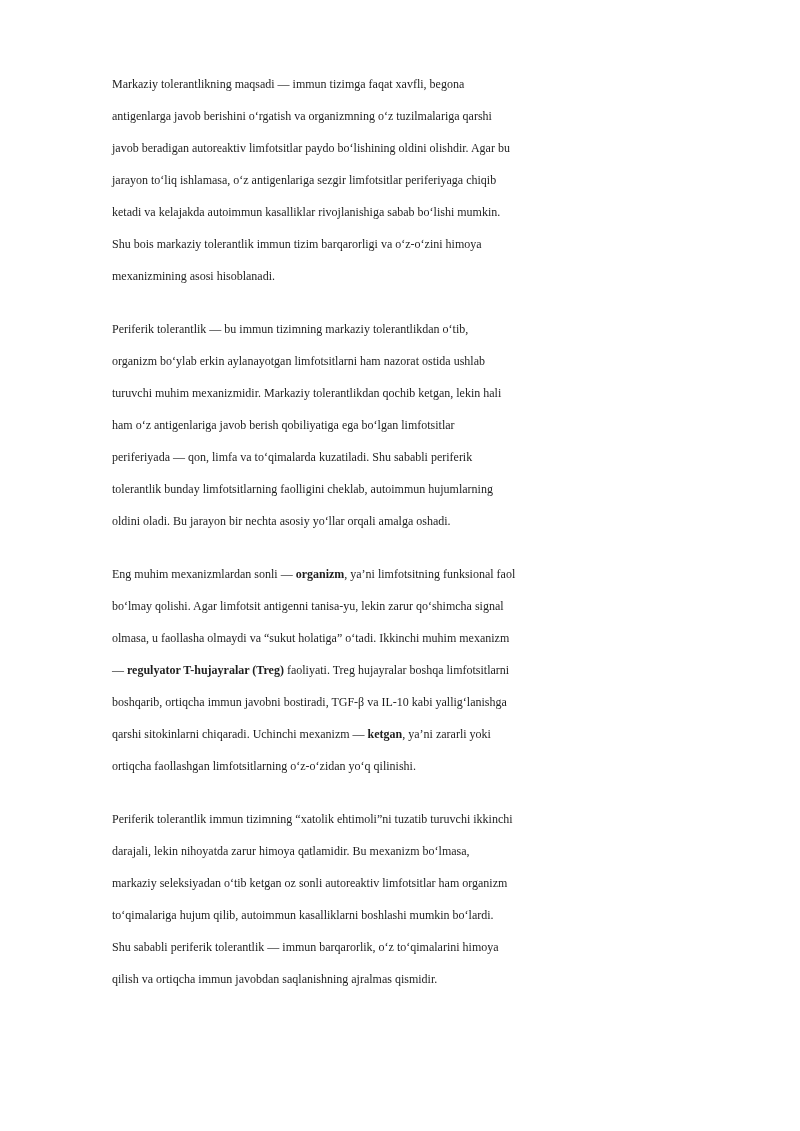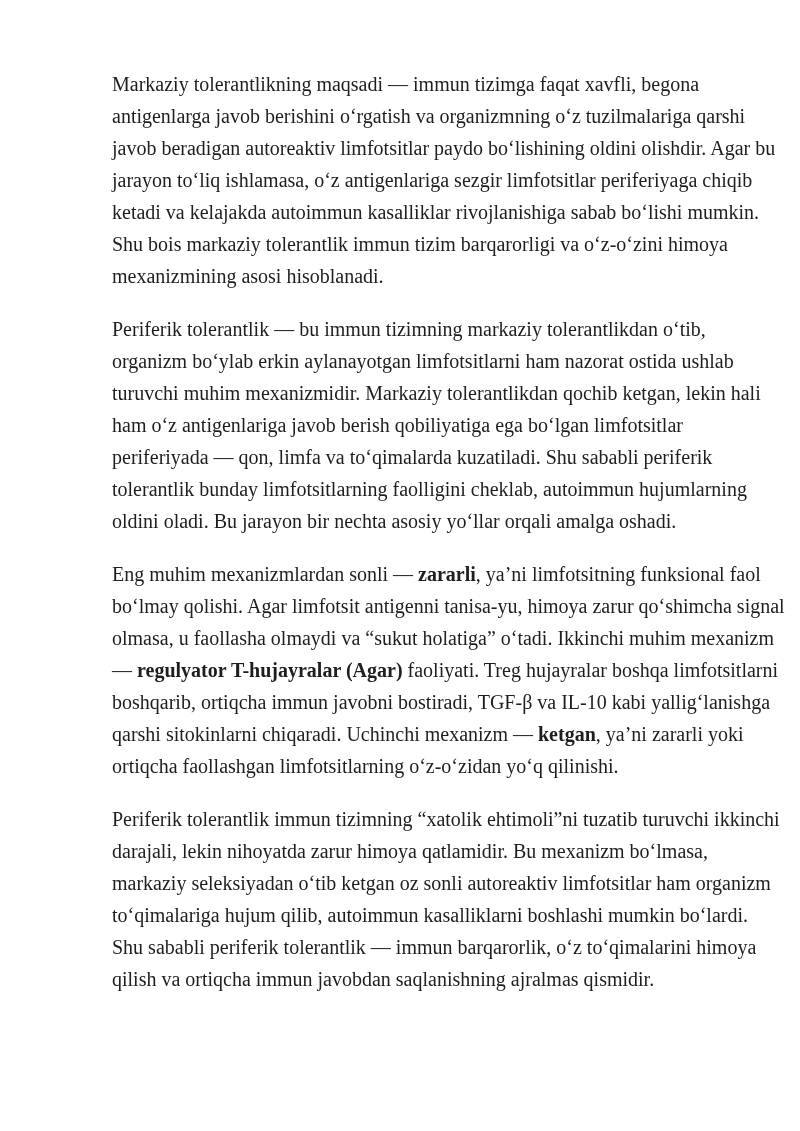--- a/index.html
+++ b/index.html
@@ -12,21 +12,21 @@
     height: 1131px;
     overflow: hidden;
   }
   .page {
     box-sizing: border-box;
     width: 800px;
     height: 1131px;
     padding: 68px 0 0 112px;
     background: #ffffff;
     font-family: "Liberation Serif", "DejaVu Serif", serif;
-    font-size: 20px;
+    font-size: 12px;
     line-height: 32px;
     color: #1e1e1e;
   }
   .para {
     margin: 0 0 21px 0;
     width: 680px;
     white-space: pre-line;
     text-align: left;
   }
   .para b {
@@ -44,24 +44,24 @@
 ketadi va kelajakda autoimmun kasalliklar rivojlanishiga sabab bo‘lishi mumkin.
 Shu bois markaziy tolerantlik immun tizim barqarorligi va o‘z-o‘zini himoya
 mexanizmining asosi hisoblanadi.</span></p>
   <p class="para"><span>Periferik tolerantlik — bu immun tizimning markaziy tolerantlikdan o‘tib,
 organizm bo‘ylab erkin aylanayotgan limfotsitlarni ham nazorat ostida ushlab
 turuvchi muhim mexanizmidir. Markaziy tolerantlikdan qochib ketgan, lekin hali
 ham o‘z antigenlariga javob berish qobiliyatiga ega bo‘lgan limfotsitlar
 periferiyada — qon, limfa va to‘qimalarda kuzatiladi. Shu sababli periferik
 tolerantlik bunday limfotsitlarning faolligini cheklab, autoimmun hujumlarning
 oldini oladi. Bu jarayon bir nechta asosiy yo‘llar orqali amalga oshadi.</span></p>
-  <p class="para"><span>Eng muhim mexanizmlardan sonli — </span><b>zararli</b><span>, ya’ni limfotsitning funksional faol
-bo‘lmay qolishi. Agar limfotsit antigenni tanisa-yu, himoya zarur qo‘shimcha signal
+  <p class="para"><span>Eng muhim mexanizmlardan sonli — </span><b>organizm</b><span>, ya’ni limfotsitning funksional faol
+bo‘lmay qolishi. Agar limfotsit antigenni tanisa-yu, lekin zarur qo‘shimcha signal
 olmasa, u faollasha olmaydi va “sukut holatiga” o‘tadi. Ikkinchi muhim mexanizm
-— </span><b>regulyator T-hujayralar (Agar)</b><span> faoliyati. Treg hujayralar boshqa limfotsitlarni
+— </span><b>regulyator T-hujayralar (Treg)</b><span> faoliyati. Treg hujayralar boshqa limfotsitlarni
 boshqarib, ortiqcha immun javobni bostiradi, TGF-β va IL-10 kabi yallig‘lanishga
 qarshi sitokinlarni chiqaradi. Uchinchi mexanizm — </span><b>ketgan</b><span>, ya’ni zararli yoki
 ortiqcha faollashgan limfotsitlarning o‘z-o‘zidan yo‘q qilinishi.</span></p>
   <p class="para"><span>Periferik tolerantlik immun tizimning “xatolik ehtimoli”ni tuzatib turuvchi ikkinchi
 darajali, lekin nihoyatda zarur himoya qatlamidir. Bu mexanizm bo‘lmasa,
 markaziy seleksiyadan o‘tib ketgan oz sonli autoreaktiv limfotsitlar ham organizm
 to‘qimalariga hujum qilib, autoimmun kasalliklarni boshlashi mumkin bo‘lardi.
 Shu sababli periferik tolerantlik — immun barqarorlik, o‘z to‘qimalarini himoya
 qilish va ortiqcha immun javobdan saqlanishning ajralmas qismidir.</span></p>
 </div>

